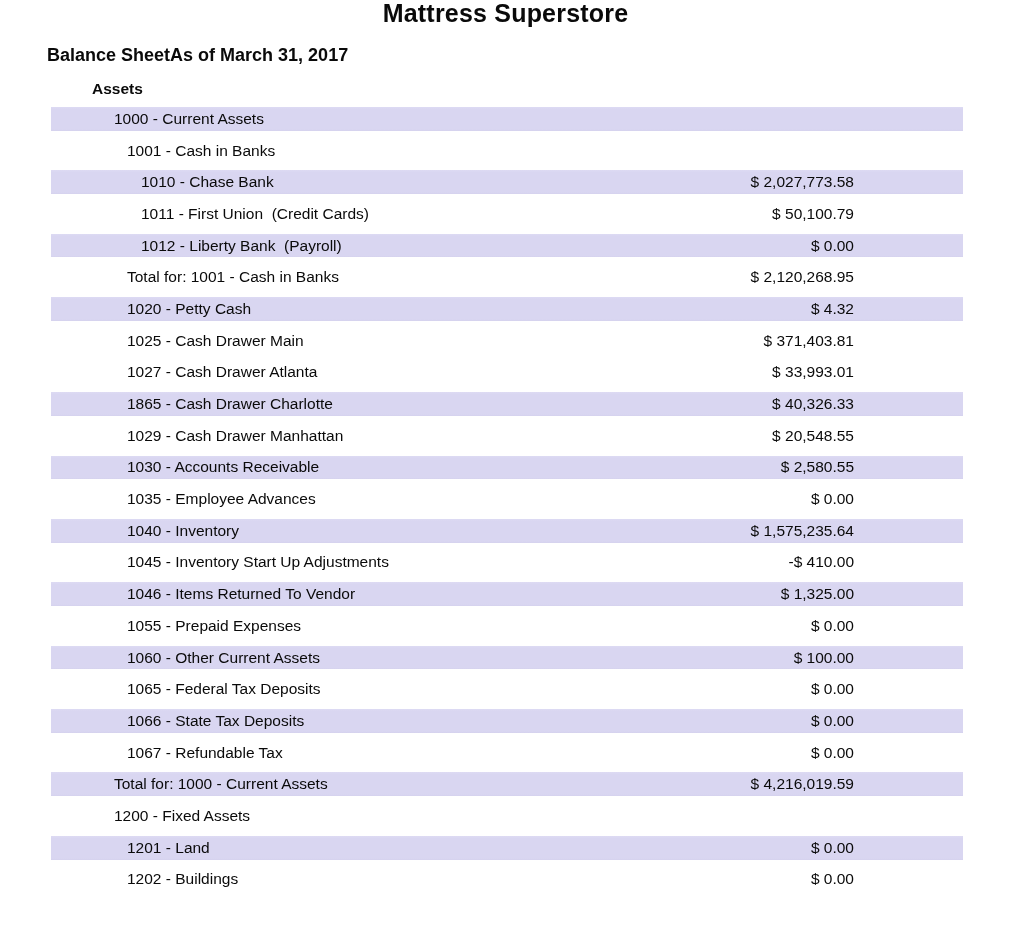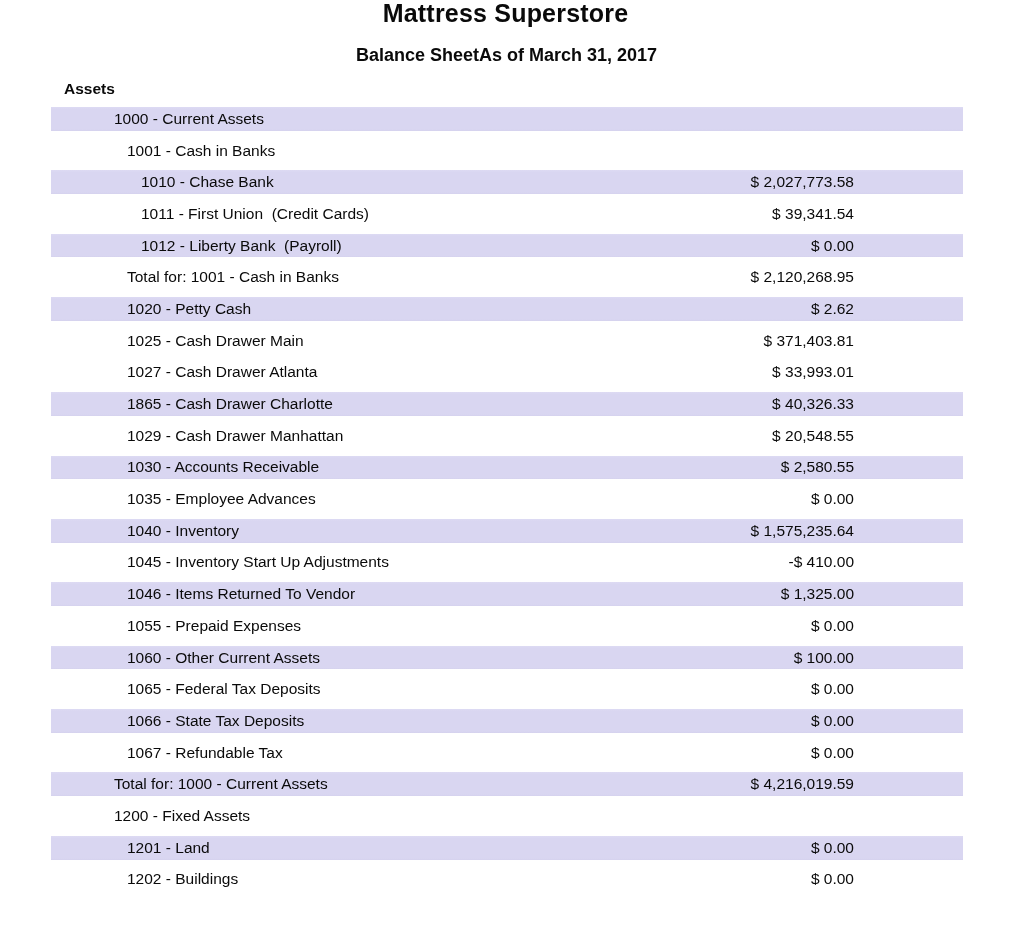--- a/index.html
+++ b/index.html
@@ -7,26 +7,26 @@
     width: 1011px; height: 951px; overflow: hidden;
     background: #ffffff; color: #0a0a0a;
     font-family: "Liberation Sans", "DejaVu Sans", sans-serif;
   }
   .company {
     text-align: center;
     font-size: 25px; font-weight: bold; line-height: 26px;
     letter-spacing: 0.2px;
   }
   .subheader {
-    display: flex; justify-content: center;
+    display: flex; justify-content: flex-start;
     margin: 19px 45px 0 47px;
     font-size: 18px; font-weight: bold; line-height: 20px;
   }
   .section-heading {
-    margin: 15px 0 0 64px;
+    margin: 15px 0 0 92px;
     font-size: 15.5px; font-weight: bold; line-height: 17px;
   }
   .rows { margin: 6px 0 0 47px; width: 920px; }
   .row {
     height: 31.7px; box-sizing: border-box; padding: 4px 4px;
     display: flex; align-items: center;
     font-size: 15.5px; line-height: 18px;
   }
   .row.shaded {
     background: linear-gradient(180deg,
@@ -61,33 +61,33 @@
     <div class="row">
       <span class="label ind2">1001 - Cash in Banks</span>
       <span class="value"></span>
     </div>
     <div class="row shaded">
       <span class="label ind3">1010 - Chase Bank</span>
       <span class="value">$ 2,027,773.58</span>
     </div>
     <div class="row">
       <span class="label ind3">1011 - First Union  (Credit Cards)</span>
-      <span class="value">$ 39,341.54</span>
+      <span class="value">$ 50,100.79</span>
     </div>
     <div class="row shaded">
       <span class="label ind3">1012 - Liberty Bank  (Payroll)</span>
       <span class="value">$ 0.00</span>
     </div>
     <div class="row">
       <span class="label ind2 bold">Total for: 1001 - Cash in Banks</span>
       <span class="value bold">$ 2,120,268.95</span>
     </div>
     <div class="row shaded">
       <span class="label ind2">1020 - Petty Cash</span>
-      <span class="value">$ 2.62</span>
+      <span class="value">$ 4.32</span>
     </div>
     <div class="row">
       <span class="label ind2">1025 - Cash Drawer Main</span>
       <span class="value">$ 371,403.81</span>
     </div>
     <div class="row">
       <span class="label ind2">1027 - Cash Drawer Atlanta</span>
       <span class="value">$ 33,993.01</span>
     </div>
     <div class="row shaded">

